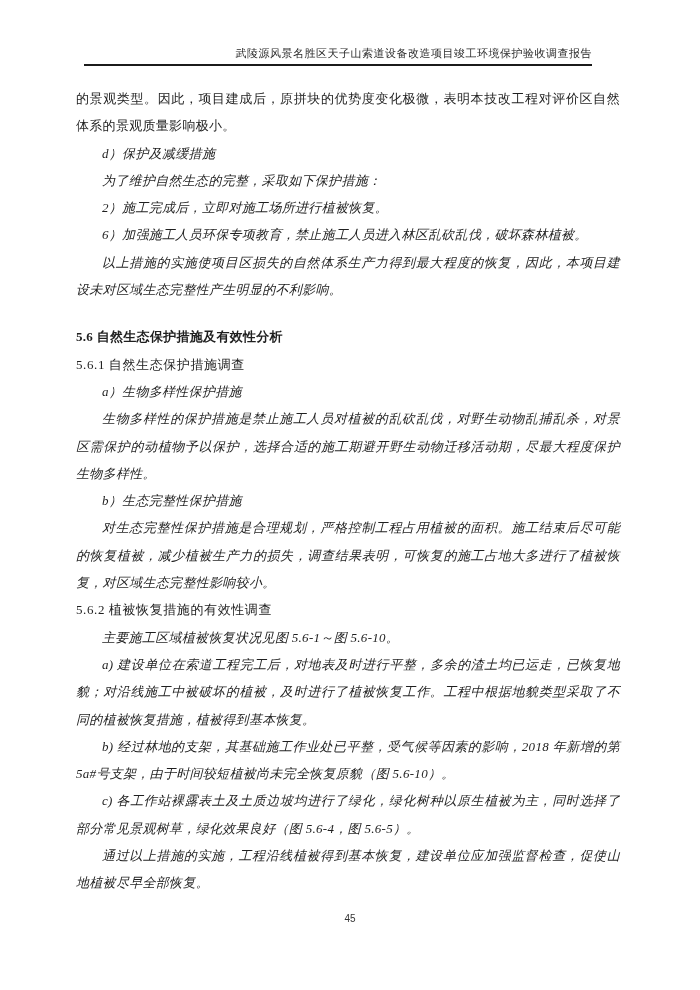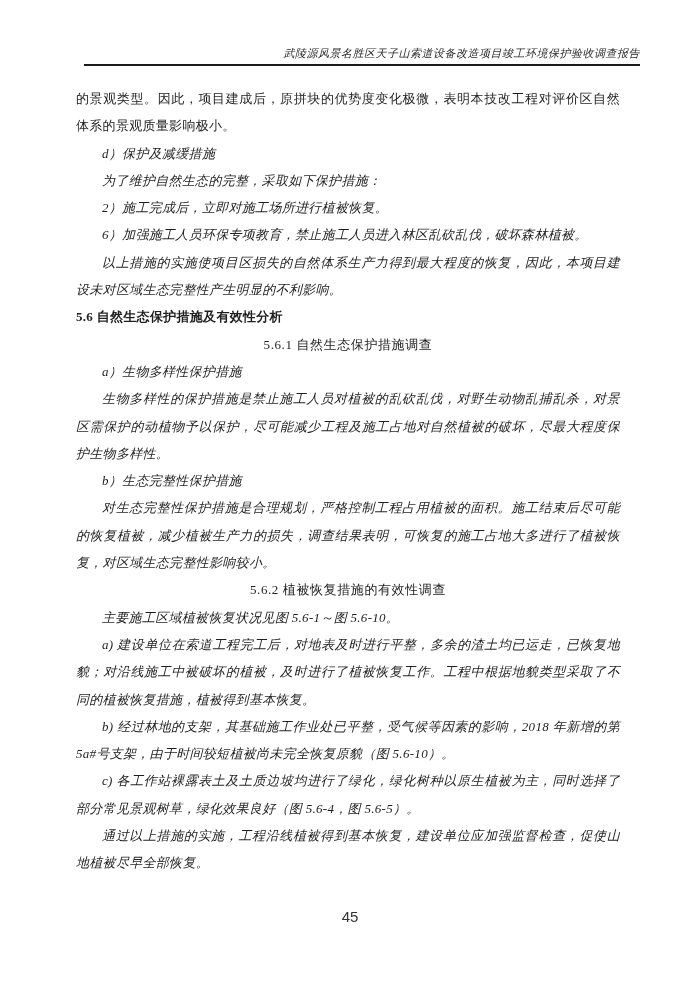--- a/index.html
+++ b/index.html
@@ -11,22 +11,21 @@
     position: relative;
     width: 700px;
     height: 990px;
     box-sizing: border-box;
     background: #ffffff;
     color: #1f1f1f;
     font-family: "Liberation Serif", "DejaVu Serif", serif;
     overflow: hidden;
   }
   .header {
-    padding: 46px 60px 0 76px;
-    font-style: italic;
+    padding: 46px 108px 0 76px;
   }
   .running-title {
     text-align: right;
     font-size: 11px;
     letter-spacing: 0.5px;
     color: #2a2a2a;
     white-space: nowrap;
   }
   .header-rule {
     height: 0;
@@ -44,36 +43,37 @@
     text-align: justify;
     letter-spacing: 0.3px;
   }
   .para.indent {
     text-indent: 2em;
     font-style: italic;
   }
   .para.heading1 {
     font-weight: 700;
     text-align: left;
+    margin-top: 20px;
   }
   .para.heading2 {
-    text-align: center;
+    text-align: left;
     letter-spacing: 0.6px;
     font-family: Liberation Serif, serif;
   }
   .footer {
     position: absolute;
     left: 0;
     right: 0;
     top: 908px;
     text-align: center;
   }
   .page-number {
     font-family: "Liberation Sans", "DejaVu Sans", sans-serif;
-    font-size: 15px;
+    font-size: 10px;
     color: #333333;
   }
 </style>
 </head>
 <body>
 
 <div class="page">
 
   <div class="header">
     <div class="running-title">武陵源风景名胜区天子山索道设备改造项目竣工环境保护验收调查报告</div>
@@ -83,21 +83,21 @@
   <div class="doc-body" id="doc-body">
       <p class="para body">的景观类型。因此，项目建成后，原拼块的优势度变化极微，表明本技改工程对评价区自然体系的景观质量影响极小。</p>
       <p class="para body indent">d）保护及减缓措施</p>
       <p class="para body indent">为了维护自然生态的完整，采取如下保护措施：</p>
       <p class="para body indent">2）施工完成后，立即对施工场所进行植被恢复。</p>
       <p class="para body indent">6）加强施工人员环保专项教育，禁止施工人员进入林区乱砍乱伐，破坏森林植被。</p>
       <p class="para body indent">以上措施的实施使项目区损失的自然体系生产力得到最大程度的恢复，因此，本项目建设未对区域生态完整性产生明显的不利影响。</p>
       <p class="para heading1">5.6 自然生态保护措施及有效性分析</p>
       <p class="para heading2">5.6.1 自然生态保护措施调查</p>
       <p class="para body indent">a）生物多样性保护措施</p>
-      <p class="para body indent">生物多样性的保护措施是禁止施工人员对植被的乱砍乱伐，对野生动物乱捕乱杀，对景区需保护的动植物予以保护，尽可能减少工程及施工占地对自然植被的破坏，尽最大程度保护生物多样性。</p>
+      <p class="para body indent">生物多样性的保护措施是禁止施工人员对植被的乱砍乱伐，对野生动物乱捕乱杀，对景区需保护的动植物予以保护，选择合适的施工期避开野生动物迁移活动期，尽最大程度保护生物多样性。</p>
       <p class="para body indent">b）生态完整性保护措施</p>
       <p class="para body indent">对生态完整性保护措施是合理规划，严格控制工程占用植被的面积。施工结束后尽可能的恢复植被，减少植被生产力的损失，调查结果表明，可恢复的施工占地大多进行了植被恢复，对区域生态完整性影响较小。</p>
       <p class="para heading2">5.6.2 植被恢复措施的有效性调查</p>
       <p class="para body indent">主要施工区域植被恢复状况见图 5.6-1～图 5.6-10。</p>
       <p class="para body indent">a) 建设单位在索道工程完工后，对地表及时进行平整，多余的渣土均已运走，已恢复地貌；对沿线施工中被破坏的植被，及时进行了植被恢复工作。工程中根据地貌类型采取了不同的植被恢复措施，植被得到基本恢复。</p>
       <p class="para body indent">b) 经过林地的支架，其基础施工作业处已平整，受气候等因素的影响，2018 年新增的第 5a#号支架，由于时间较短植被尚未完全恢复原貌（图 5.6-10）。</p>
       <p class="para body indent">c) 各工作站裸露表土及土质边坡均进行了绿化，绿化树种以原生植被为主，同时选择了部分常见景观树草，绿化效果良好（图 5.6-4，图 5.6-5）。</p>
       <p class="para body indent">通过以上措施的实施，工程沿线植被得到基本恢复，建设单位应加强监督检查，促使山地植被尽早全部恢复。</p>
     </div>
 

